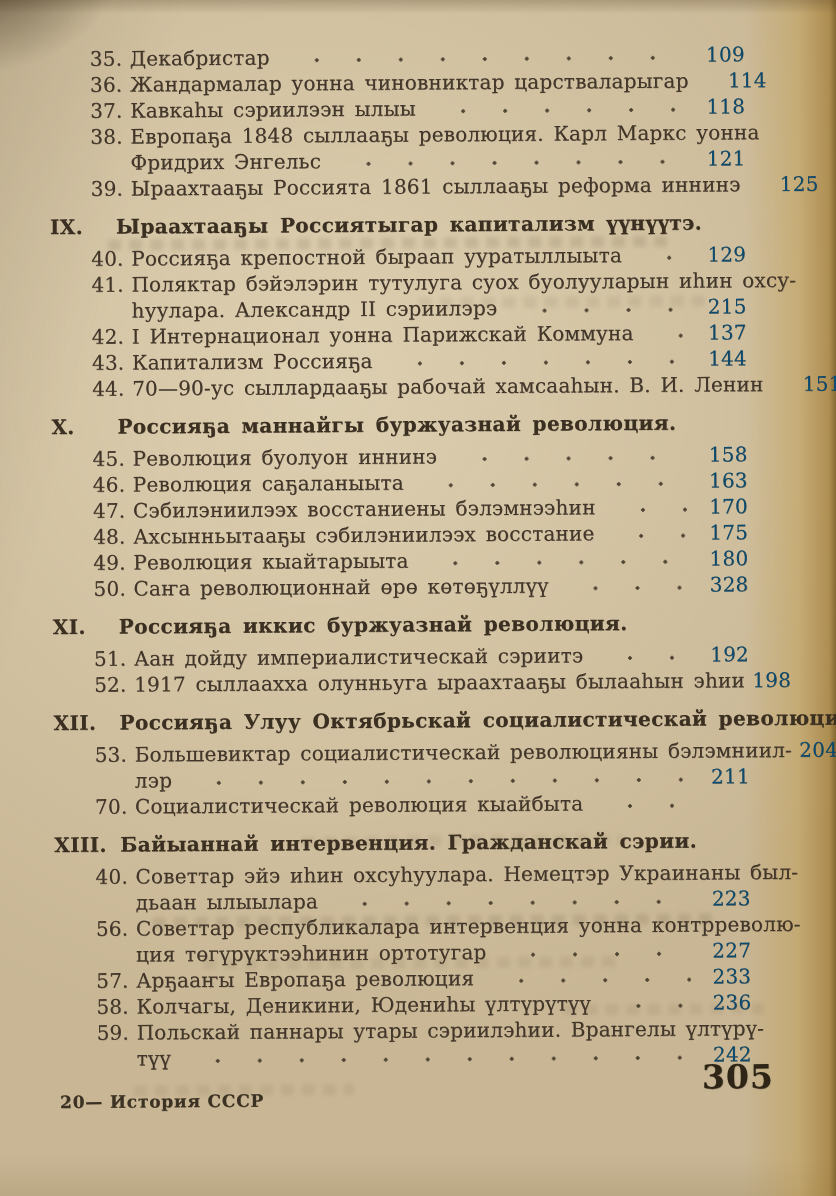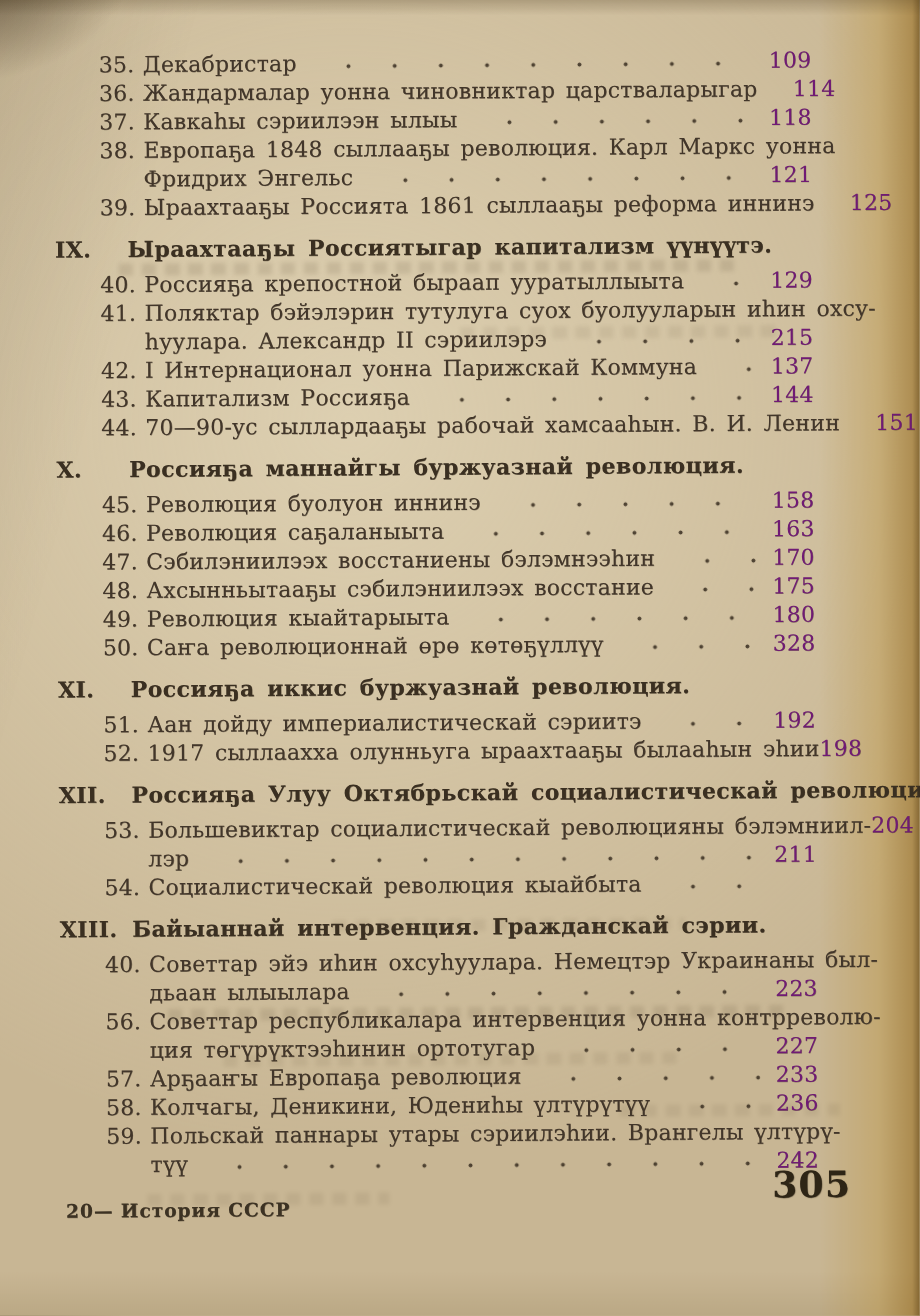--- a/index.html
+++ b/index.html
@@ -28,21 +28,21 @@
   .line{display:flex;align-items:baseline;margin-left:93px;height:26px;line-height:26px;
         font-size:20px;letter-spacing:.2px;word-spacing:3px;
         text-shadow:.3px .4px .6px rgba(52,40,26,.45);}
   .heading{font-size:20px;}
   .num{width:40px;flex:none;}
   .txt{flex:none;white-space:nowrap;}
   .dots{flex:1 1 auto;align-self:stretch;margin:0 14px 0 18px;
         background-image:radial-gradient(circle, rgba(56,45,32,.85) 1.5px, transparent 2.1px);
         background-size:42px 10px;background-repeat:repeat-x;background-position:8px 66%;}
   .spacer{flex:1 1 auto;}
-  .pg{width:46px;flex:none;text-align:left;white-space:nowrap;word-spacing:0;color:#701a75;}
+  .pg{width:46px;flex:none;text-align:right;white-space:nowrap;word-spacing:0;color:#0c4a6e;}
   #page-num{position:absolute;left:698px;top:1062px;font-size:33px;font-weight:bold;
             color:#2e2516;letter-spacing:1px;text-shadow:.4px .5px .8px rgba(40,30,16,.5);}
   #footer{position:absolute;left:56px;top:1092px;font-size:17px;font-weight:bold;
           color:#3c3223;letter-spacing:.8px;text-shadow:.3px .4px .6px rgba(52,40,26,.5);}
   .smudge{position:absolute;height:11px;filter:blur(2px);opacity:.12;
           background:repeating-linear-gradient(90deg, #4a3a22 0 13px, transparent 13px 21px);}
   .smudge.lite{opacity:.08;}
 </style>
 </head>
 <body>
@@ -209,21 +209,21 @@
           <span class="spacer"></span>
           <span class="pg">204</span>
         </div>
         <div class="line">
           <span class="num"></span>
           <span class="txt">лэр</span>
           <span class="dots"></span>
           <span class="pg">211</span>
         </div>
         <div class="line">
-          <span class="num">54.</span>
+          <span class="num">70.</span>
           <span class="txt">Социалистическай революция кыайбыта</span>
           <span class="dots"></span>
           <span class="pg"></span>
         </div>
       </section>
       <section class="toc-section">
         <div class="heading">
           <span class="h-num">XIII.</span>
           <span class="h-title">Байыаннай интервенция. Гражданскай сэрии.</span>
         </div>

